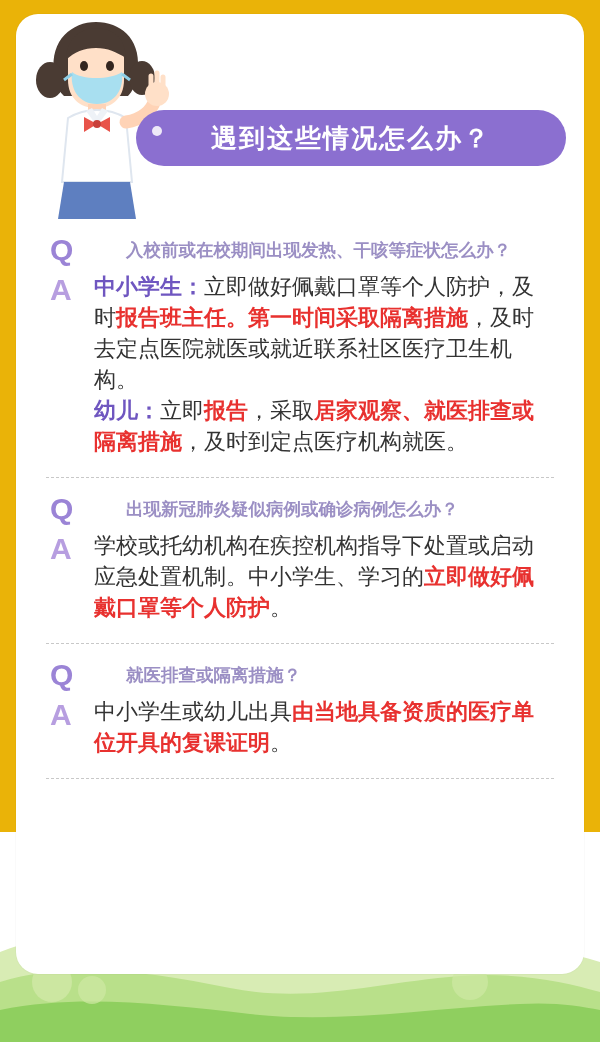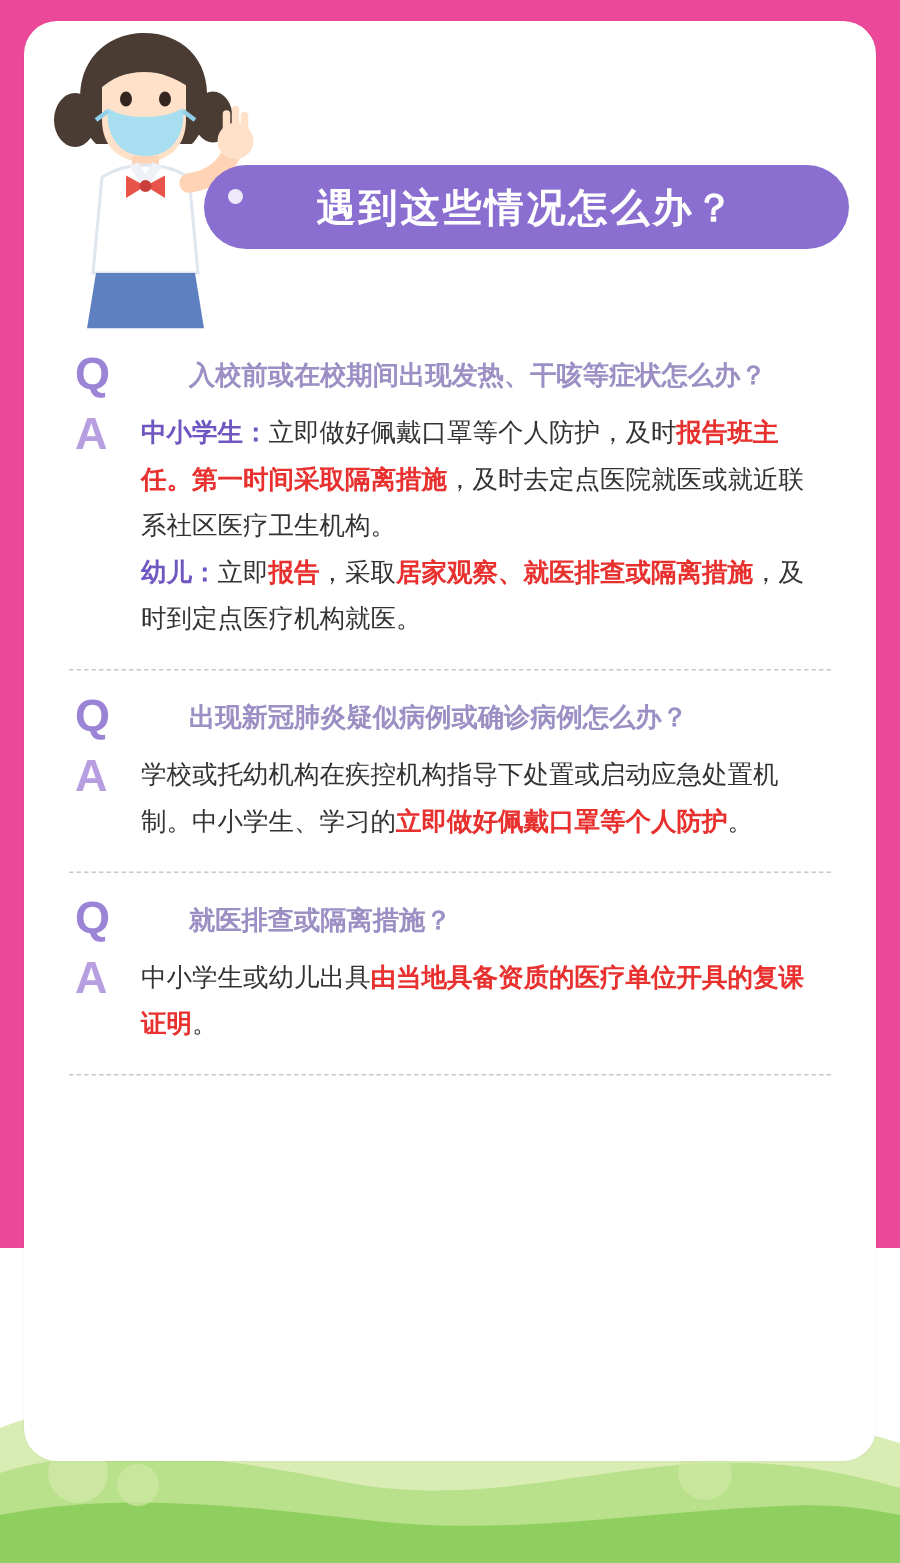--- a/index.html
+++ b/index.html
@@ -10,21 +10,21 @@
     width: 600px;
     height: 1042px;
     font-family: "Liberation Sans", sans-serif;
     background: #ffffff;
     overflow: hidden;
   }
   .poster {
     position: relative;
     width: 600px;
     height: 1042px;
-    background: #ec4899;
+    background: #eab308;
     overflow: hidden;
   }
 
   
   .bg-bottom {
     position: absolute;
     left: 0;
     bottom: 0;
     width: 600px;
     height: 210px;
@@ -126,22 +126,23 @@
     color: #9b8fc4;
     font-size: 17.5px;
     line-height: 30px;
     font-weight: bold;
     padding-top: 2px;
     margin-left: 32px;
   }
   .a-text {
     flex: 1;
     color: #333333;
-    font-size: 17px;
+    font-size: 22px;
     line-height: 31px;
+    font-family: Liberation Mono, monospace;
   }
   .a-text .lead {
     color: #6f56c0;
     font-weight: bold;
   }
   .a-text .hl {
     color: #e8312f;
     font-weight: bold;
   }
   .qa-spacer { height: 8px; }

